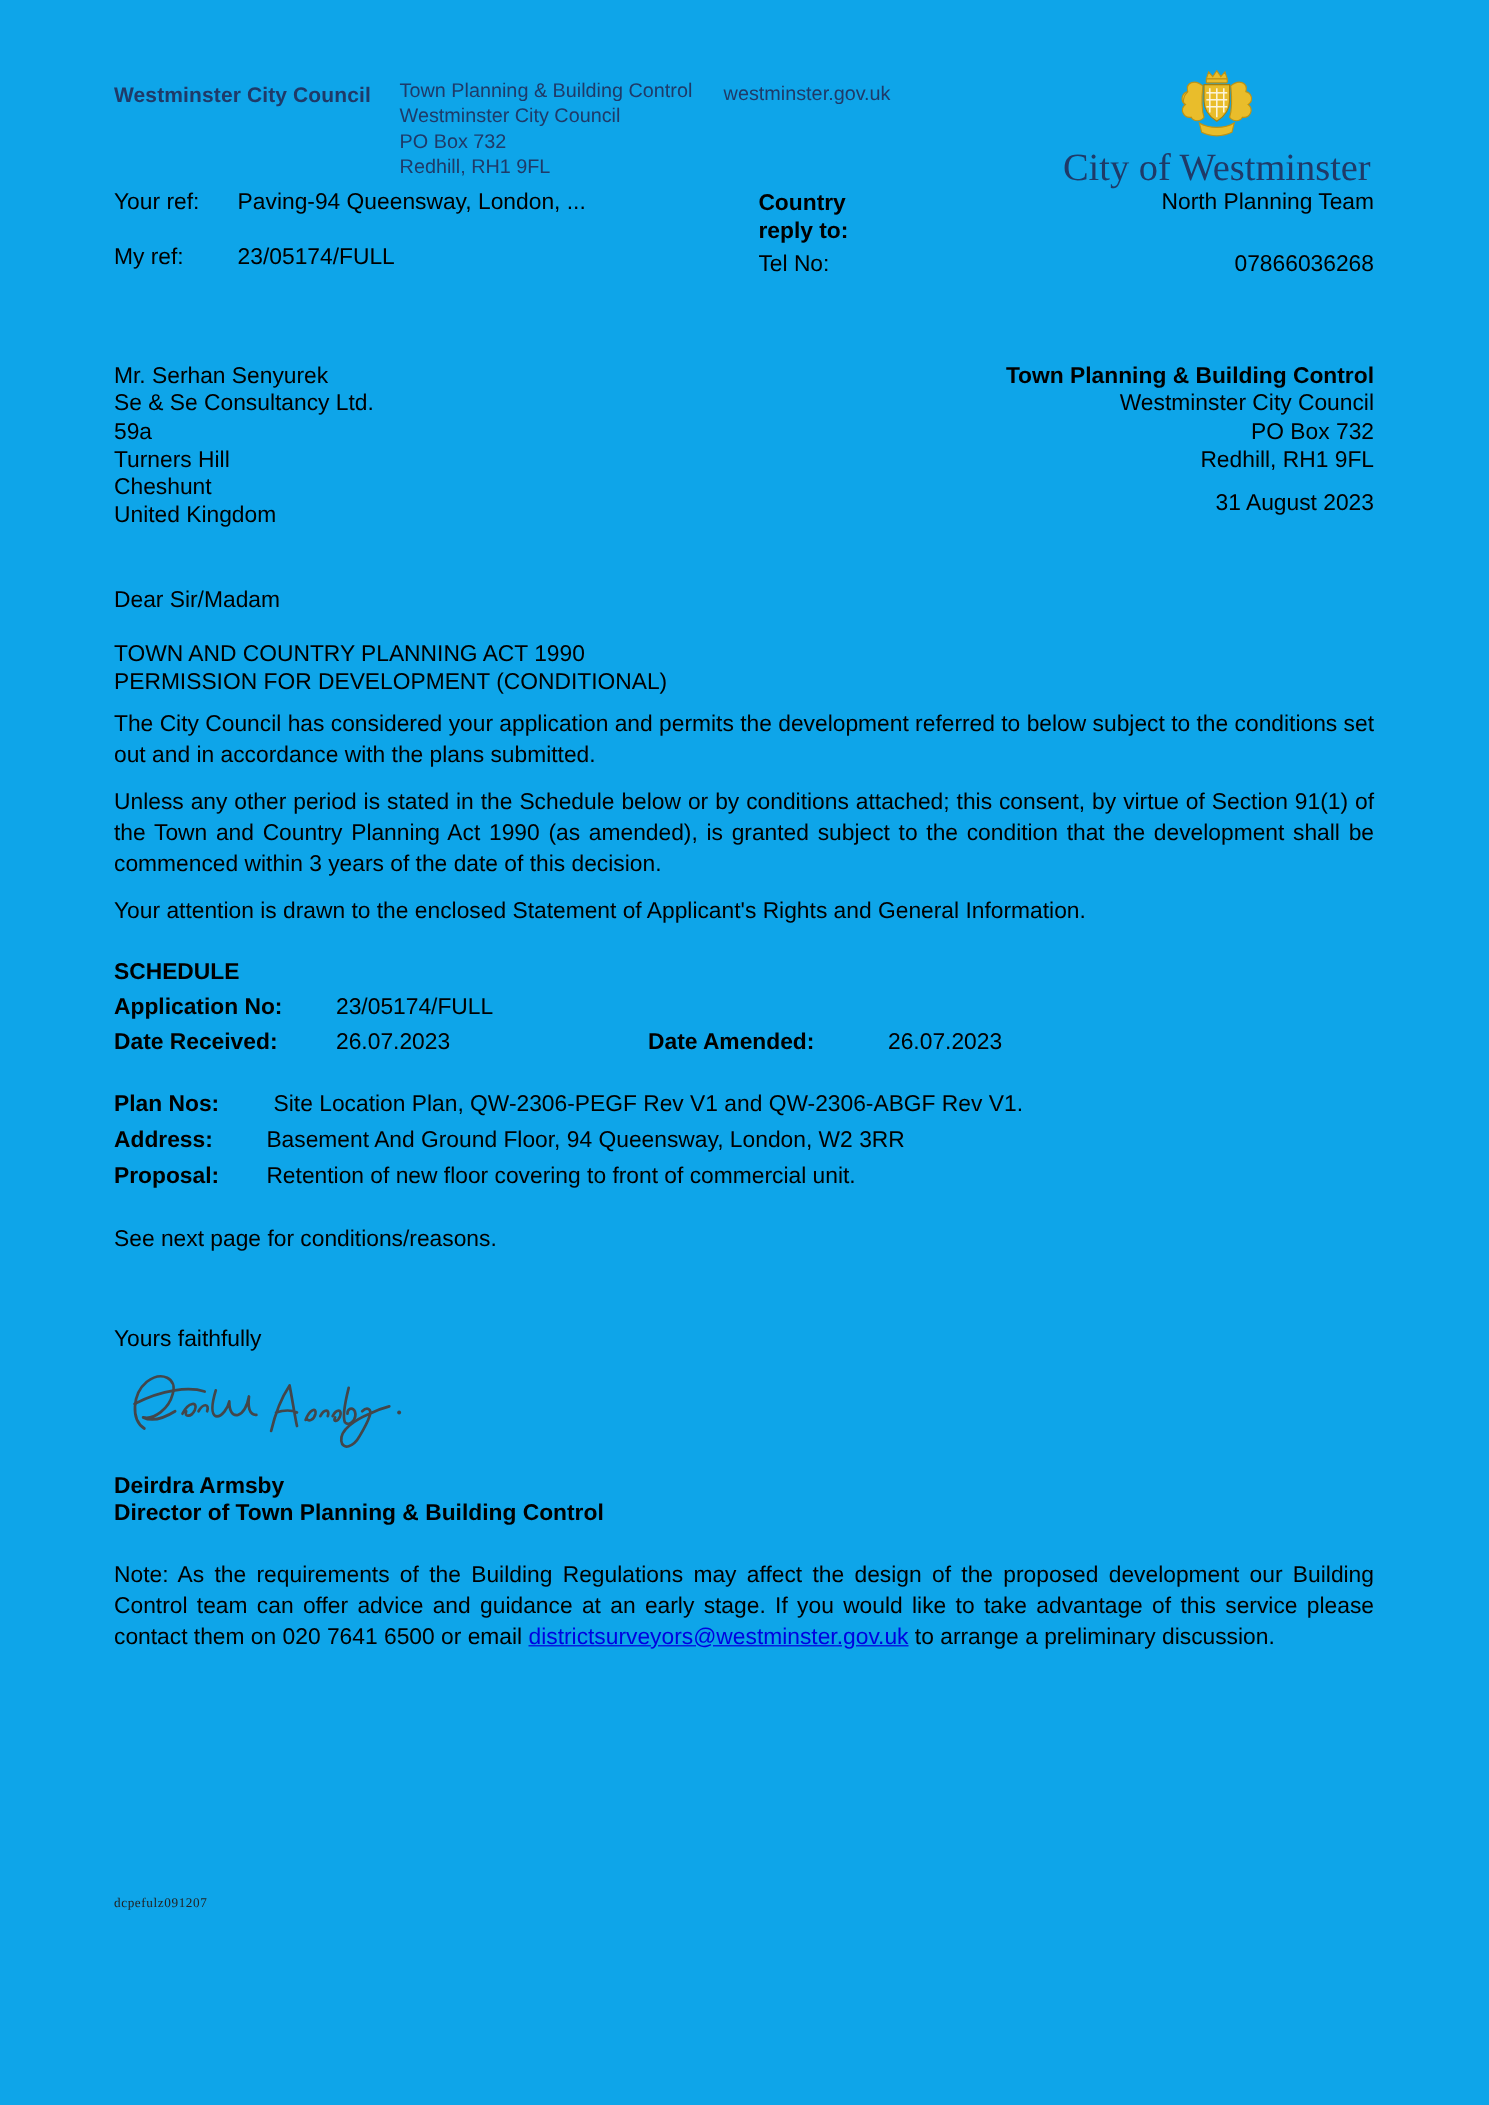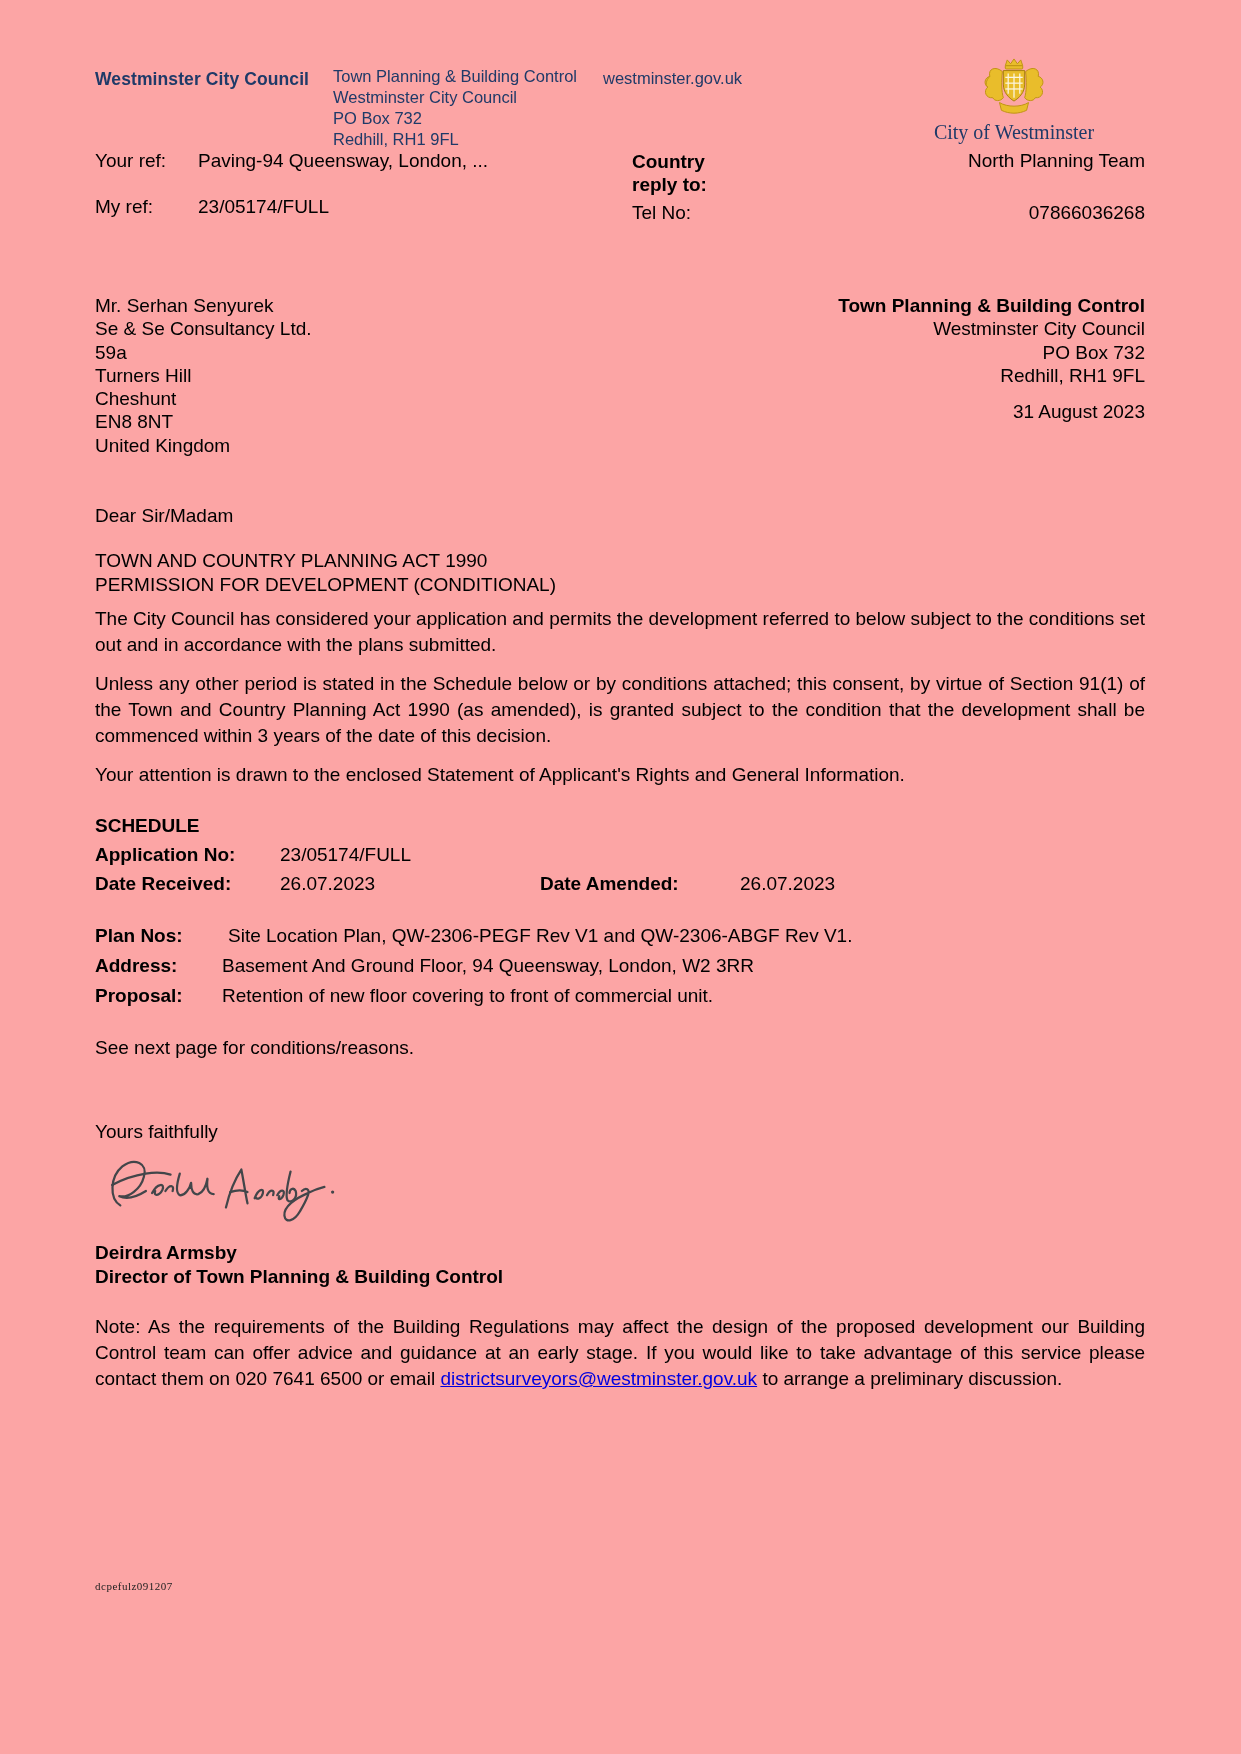--- a/index.html
+++ b/index.html
@@ -1,31 +1,31 @@
 <!DOCTYPE html>
 <html><head>
 <meta charset="utf-8">
 <title>Letter</title>
 <style>
   * { margin:0; padding:0; box-sizing:border-box; }
   html,body { background:#e8e8e8; }
   .page {
-    width:1241px; height:1754px; margin:0 auto; background:#fca5a5;
+    width:1241px; height:1754px; margin:0 auto; background:#0ea5e9;
     font-family:"Liberation Sans", sans-serif; color:#000;
     position:relative; overflow:hidden;
     padding:0 96px 0 95px;
   }
   
   .header { display:flex; align-items:flex-start; margin-top:66px; }
   .h-council { width:238px; font-size:17.5px; font-weight:bold; color:var(--navy); padding-top:3px; letter-spacing:.1px; }
   .h-dept { width:270px; font-size:16.5px; line-height:21px; color:var(--navy); }
   .h-web { flex:1; font-size:16.5px; color:var(--navy); padding-top:3px; }
   .h-logo { width:262px; text-align:center; margin-top:-9px; }
   .h-logo .crest { display:block; margin:0 auto 2px auto; }
-  .h-logo .caption { font-family:"Liberation Serif", serif; font-size:20px; color:var(--navy); white-space:nowrap; }
+  .h-logo .caption { font-family:"Liberation Serif", serif; font-size:32px; color:var(--navy); white-space:nowrap; }
   
   .refs { display:flex; }
   .refs-left { width:537px; }
   .ref-row { display:flex; font-size:19px; }
   .ref-row + .ref-row { margin-top:24px; }
   .ref-label { width:103px; }
   .refs-right { flex:1; }
   .reply-row { display:flex; }
   .reply-label { width:118px; font-weight:bold; font-size:19px; line-height:23px; }
   .reply-value { flex:1; text-align:right; font-size:19px; }
@@ -134,21 +134,20 @@
     </div>
   </div>
 
   <div class="addr">
     <div class="addr-left">
       <div>Mr. Serhan Senyurek</div>
       <div>Se &amp; Se Consultancy Ltd.</div>
       <div>59a</div>
       <div>Turners Hill</div>
       <div>Cheshunt</div>
-      <div>EN8 8NT</div>
       <div>United Kingdom</div>
     </div>
     <div class="addr-right">
       <div class="dept-bold">Town Planning &amp; Building Control</div>
       <div>Westminster City Council</div>
       <div>PO Box 732</div>
       <div>Redhill, RH1 9FL</div>
       <div class="letter-date">31 August 2023</div>
     </div>
   </div>

